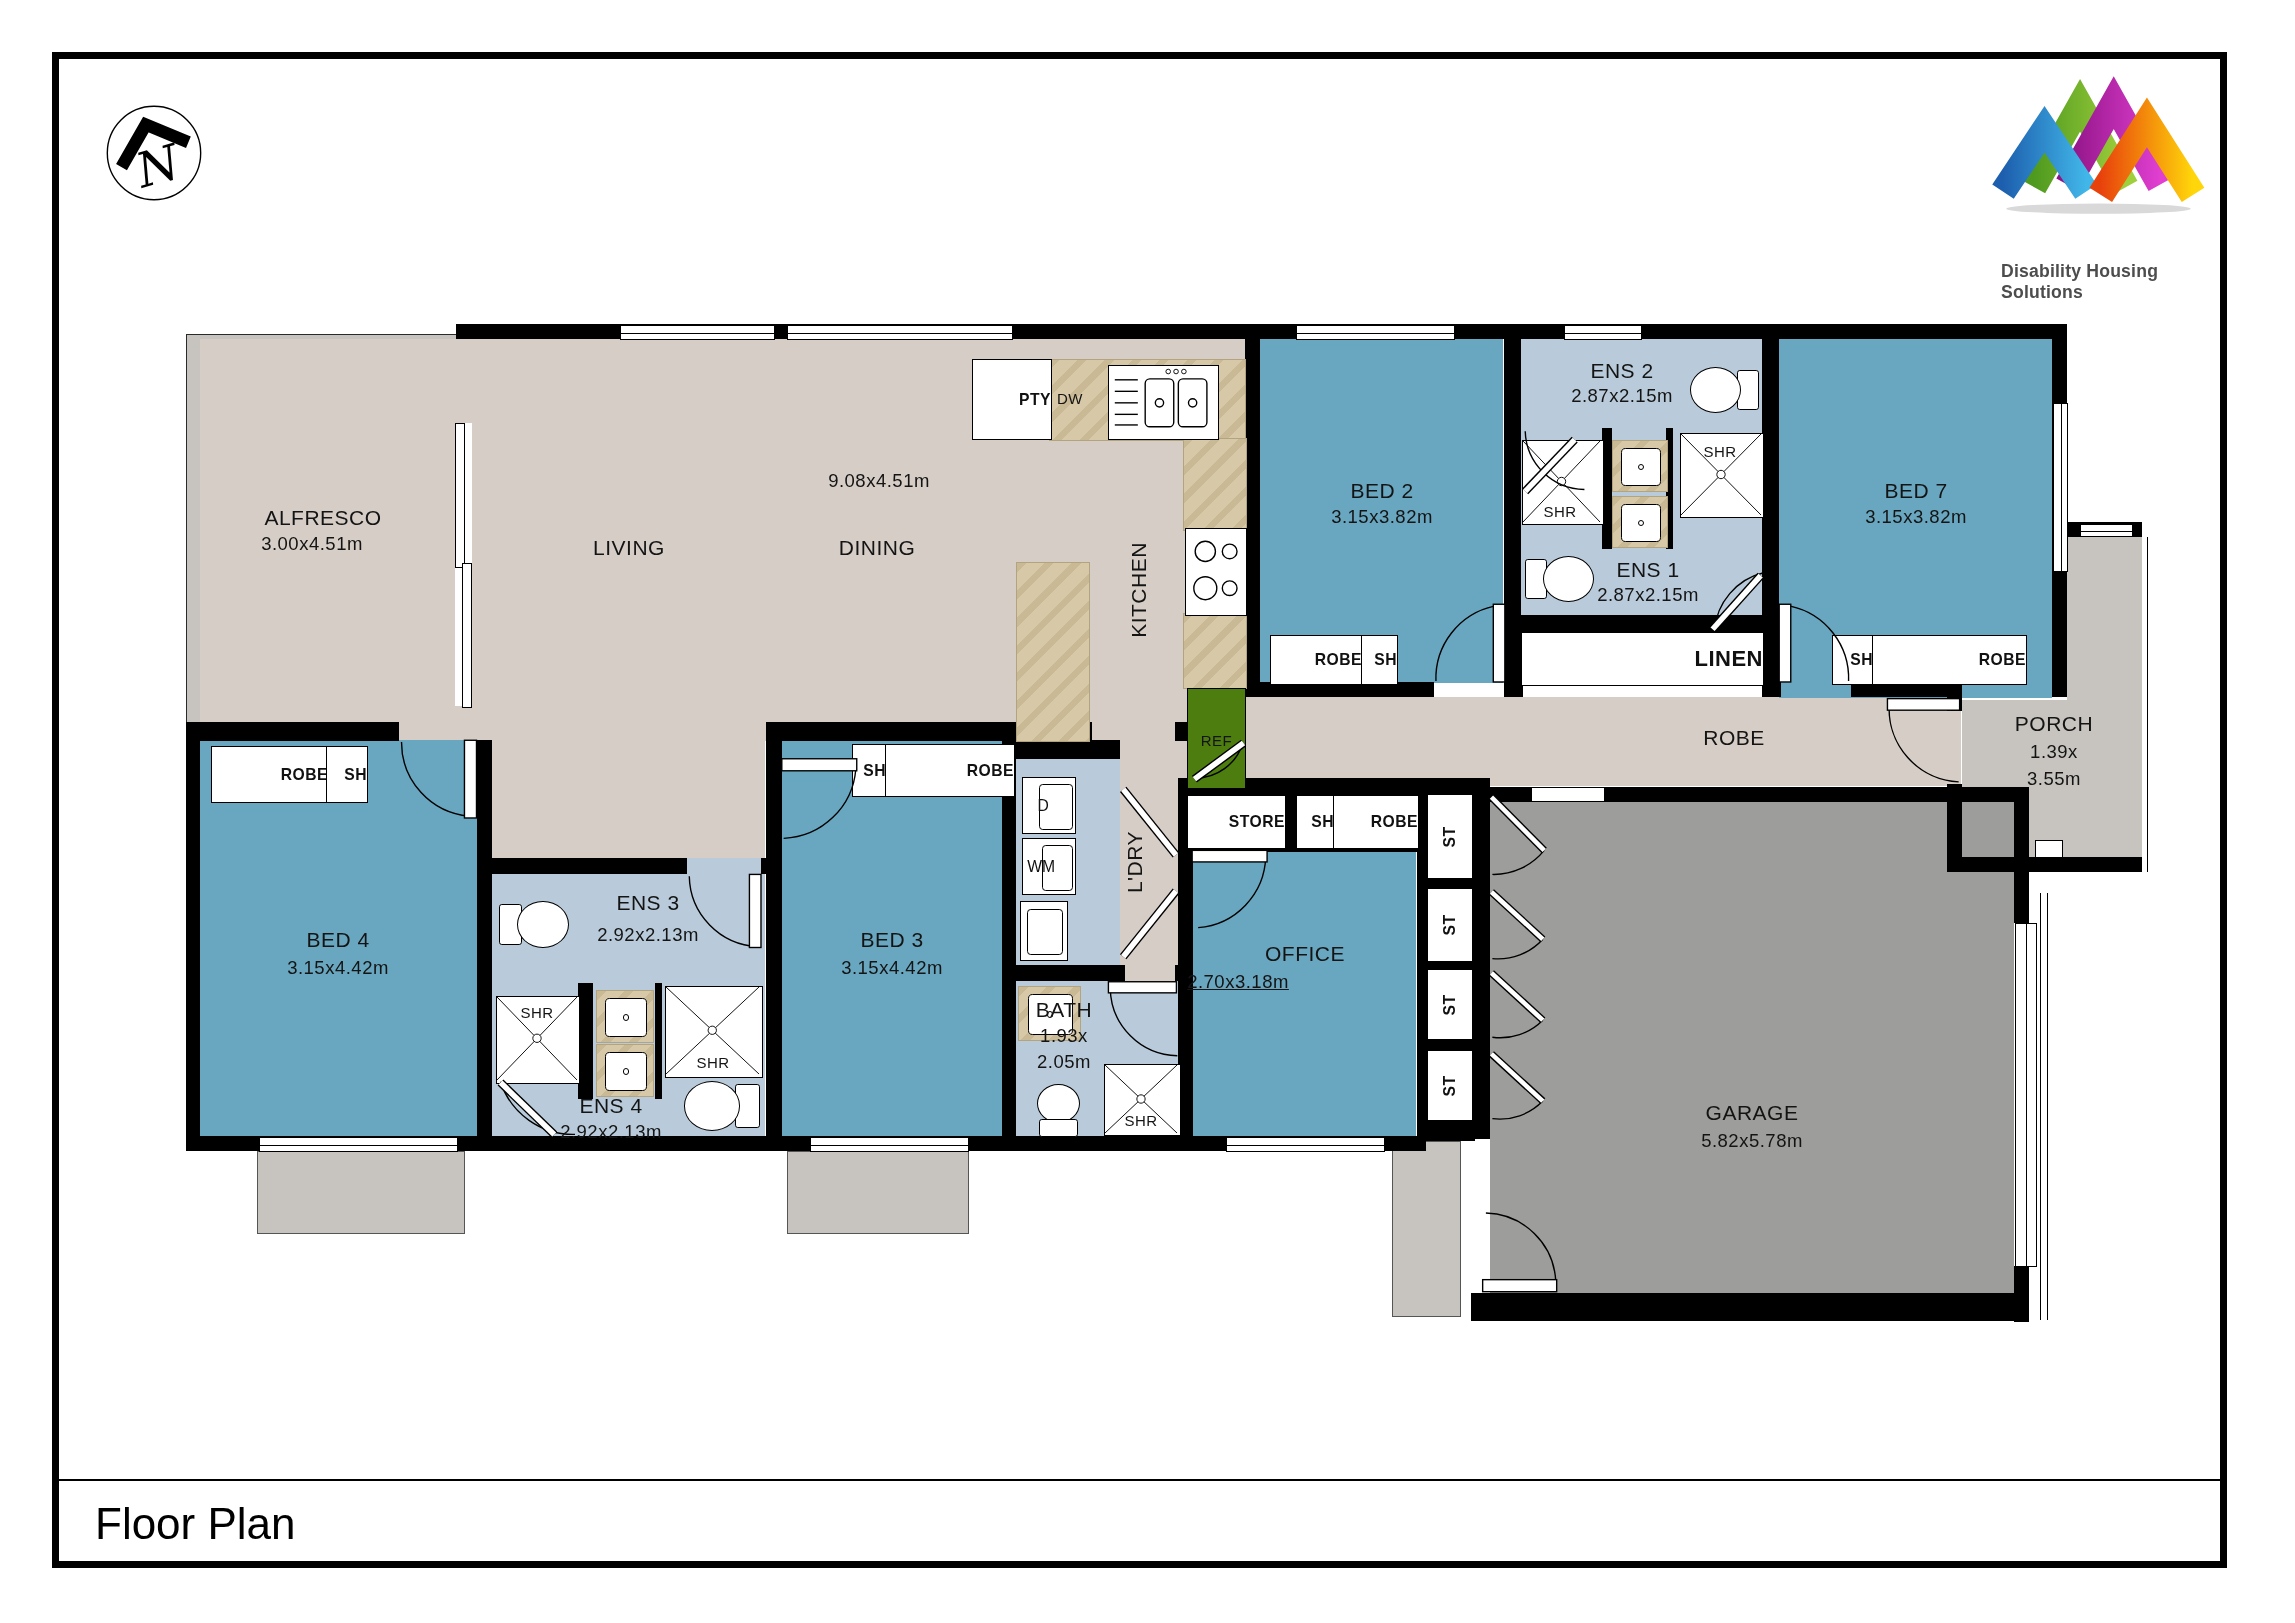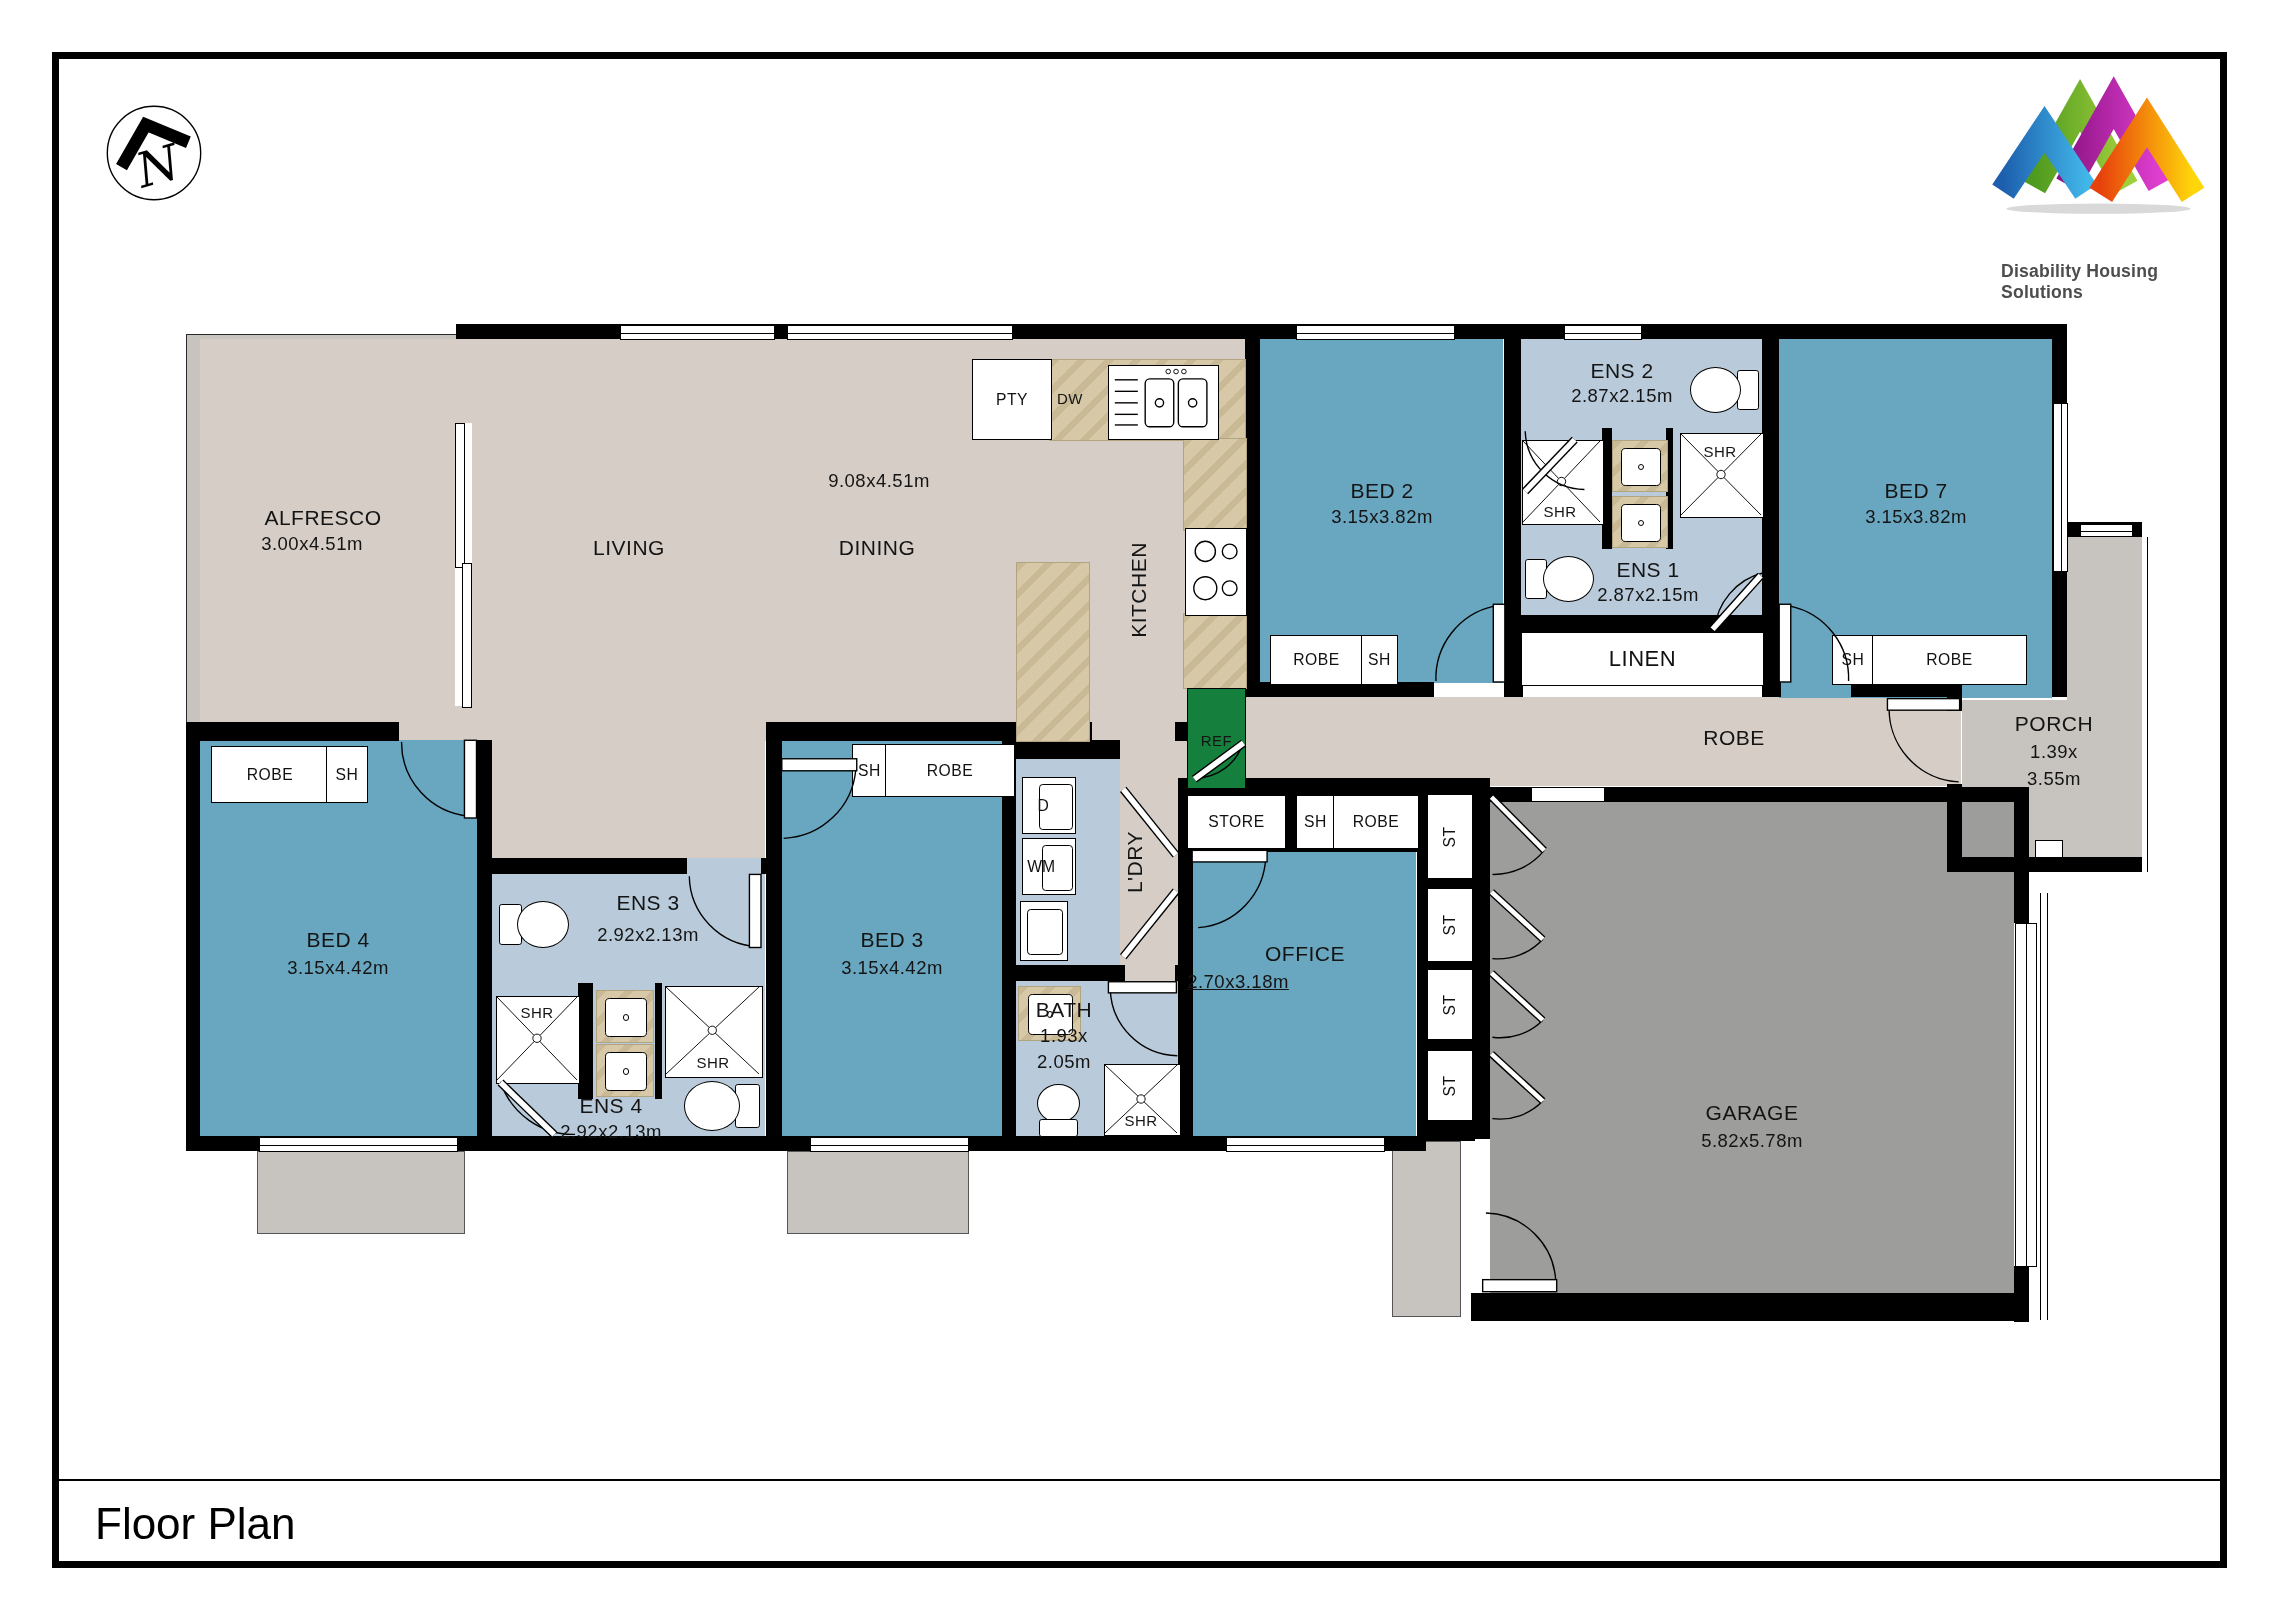--- a/index.html
+++ b/index.html
@@ -9,21 +9,21 @@
   .frame{position:absolute;left:52px;top:52px;width:2161px;height:1502px;border:7.4px solid #000;}
   .wall{position:absolute;background:#000;}
   .room{position:absolute;}
   .thinb{border:1.4px solid #2a2a2a;}
   .lbl{position:absolute;transform:translate(-50%,-50%);font-size:21px;white-space:nowrap;
        text-align:center;color:#141414;letter-spacing:0.5px;}
   .dims{font-size:18.5px;}
   .sm{font-size:15px;}
   .rot{transform:translate(-50%,-50%) rotate(-90deg);}
   .box{position:absolute;background:#fff;border:1.4px solid #000;display:flex;align-items:center;
-       justify-content:center;font-size:15.7px;letter-spacing:0.5px;}
+       justify-content:flex-end;font-size:15.7px;letter-spacing:0.5px;font-weight:bold;}
   .marble{position:absolute;background:#d7c8a7;border:0.9px solid #b3a480;
           background-image:repeating-linear-gradient(135deg,rgba(160,140,95,.25) 0 6.5px,rgba(0,0,0,0) 6.5px 19.4px);}
   .win{position:absolute;background:#fff;border:0.9px solid #000;}
   .win .mid{position:absolute;background:#000;}
   .winh .mid{left:0;right:0;top:50%;height:0.9px;}
   .winv .mid{top:0;bottom:0;left:50%;width:0.9px;}
   .eave{position:absolute;background:#000;}
   .toilet{position:absolute;}
   .toilet .tank{position:absolute;background:#fff;border:1.4px solid #000;border-radius:2.8px;}
   .toilet .bowl{position:absolute;background:#fff;border:1.4px solid #000;border-radius:50%;}
@@ -230,21 +230,21 @@
 
   <div class="abs" style="left:1185px;top:528px;width:60px;height:86px;background:#fff;border:1.4px solid #000;">
     <svg width="57" height="83" viewBox="0 0 124 179">
       <circle cx="42" cy="48" r="22" fill="none" stroke="#000" stroke-width="3"></circle>
       <circle cx="95" cy="48" r="16" fill="none" stroke="#000" stroke-width="3"></circle>
       <circle cx="42" cy="128" r="25" fill="none" stroke="#000" stroke-width="3"></circle>
       <circle cx="95" cy="128" r="16" fill="none" stroke="#000" stroke-width="3"></circle>
     </svg>
   </div>
 
-  <div class="abs" style="left:1187px;top:688px;width:57px;height:99px;background:#15803d;border:1.4px solid #000;">
+  <div class="abs" style="left:1187px;top:688px;width:57px;height:99px;background:#4d7c0f;border:1.4px solid #000;">
     <div class="lbl sm" style="left:50%;top:52%;">REF</div>
   </div>
 
   <div class="box" style="left:211px;top:746px;width:116px;height:55px;">
       <span>ROBE</span>
     </div>
   <div class="box" style="left:326px;top:746px;width:40px;height:55px;">
       <span>SH</span>
     </div>
   <div class="box" style="left:852px;top:744px;width:33px;height:51px;">

